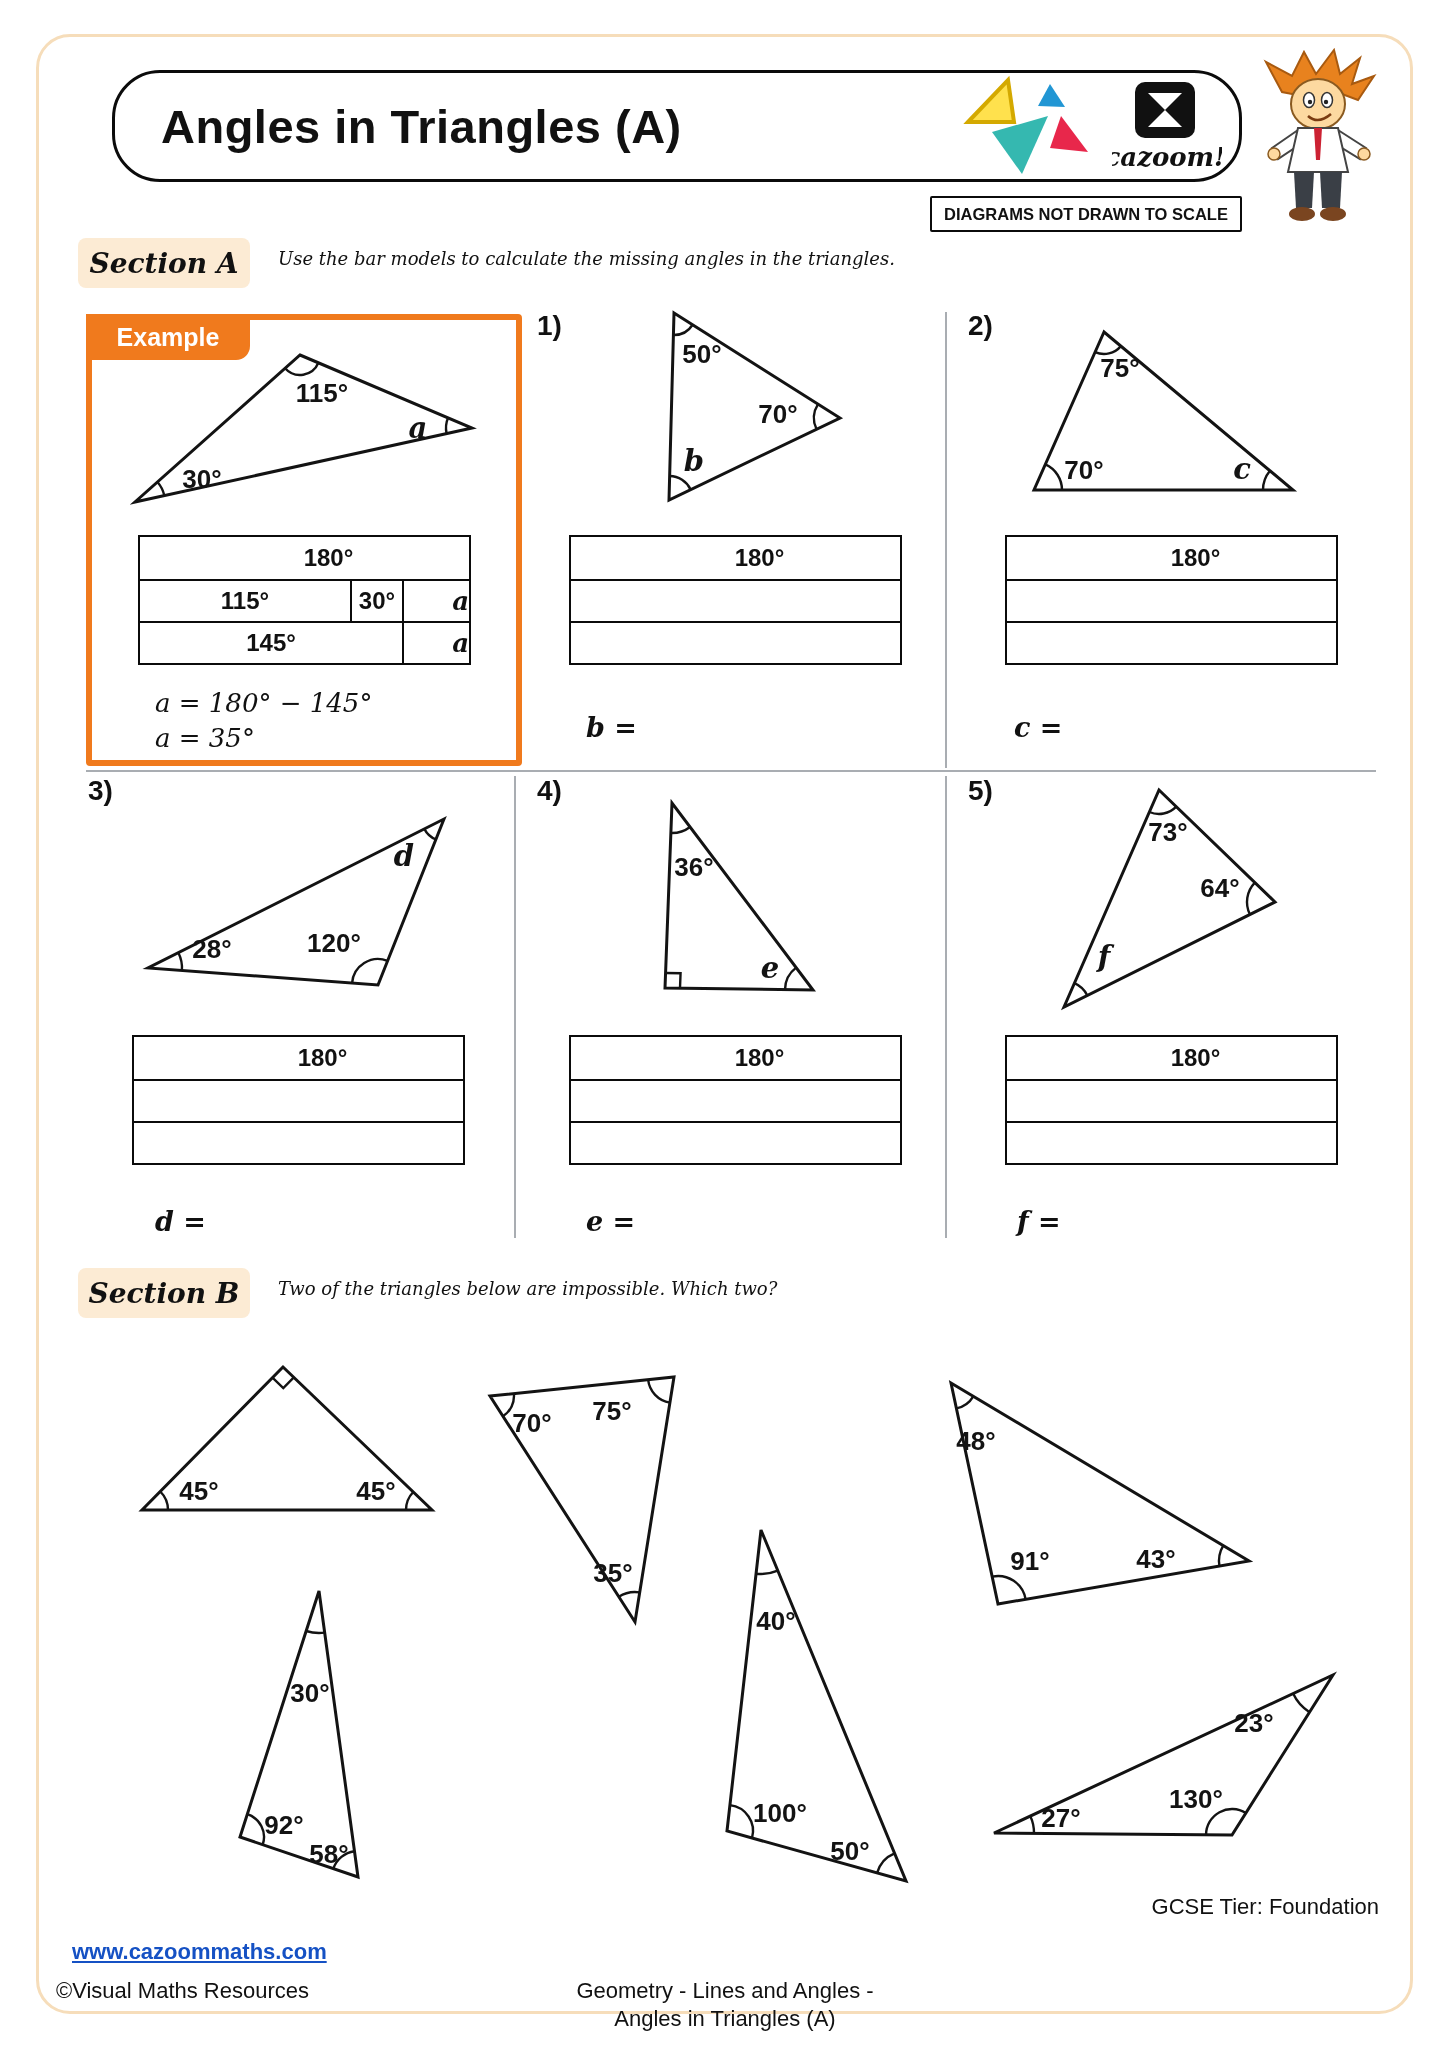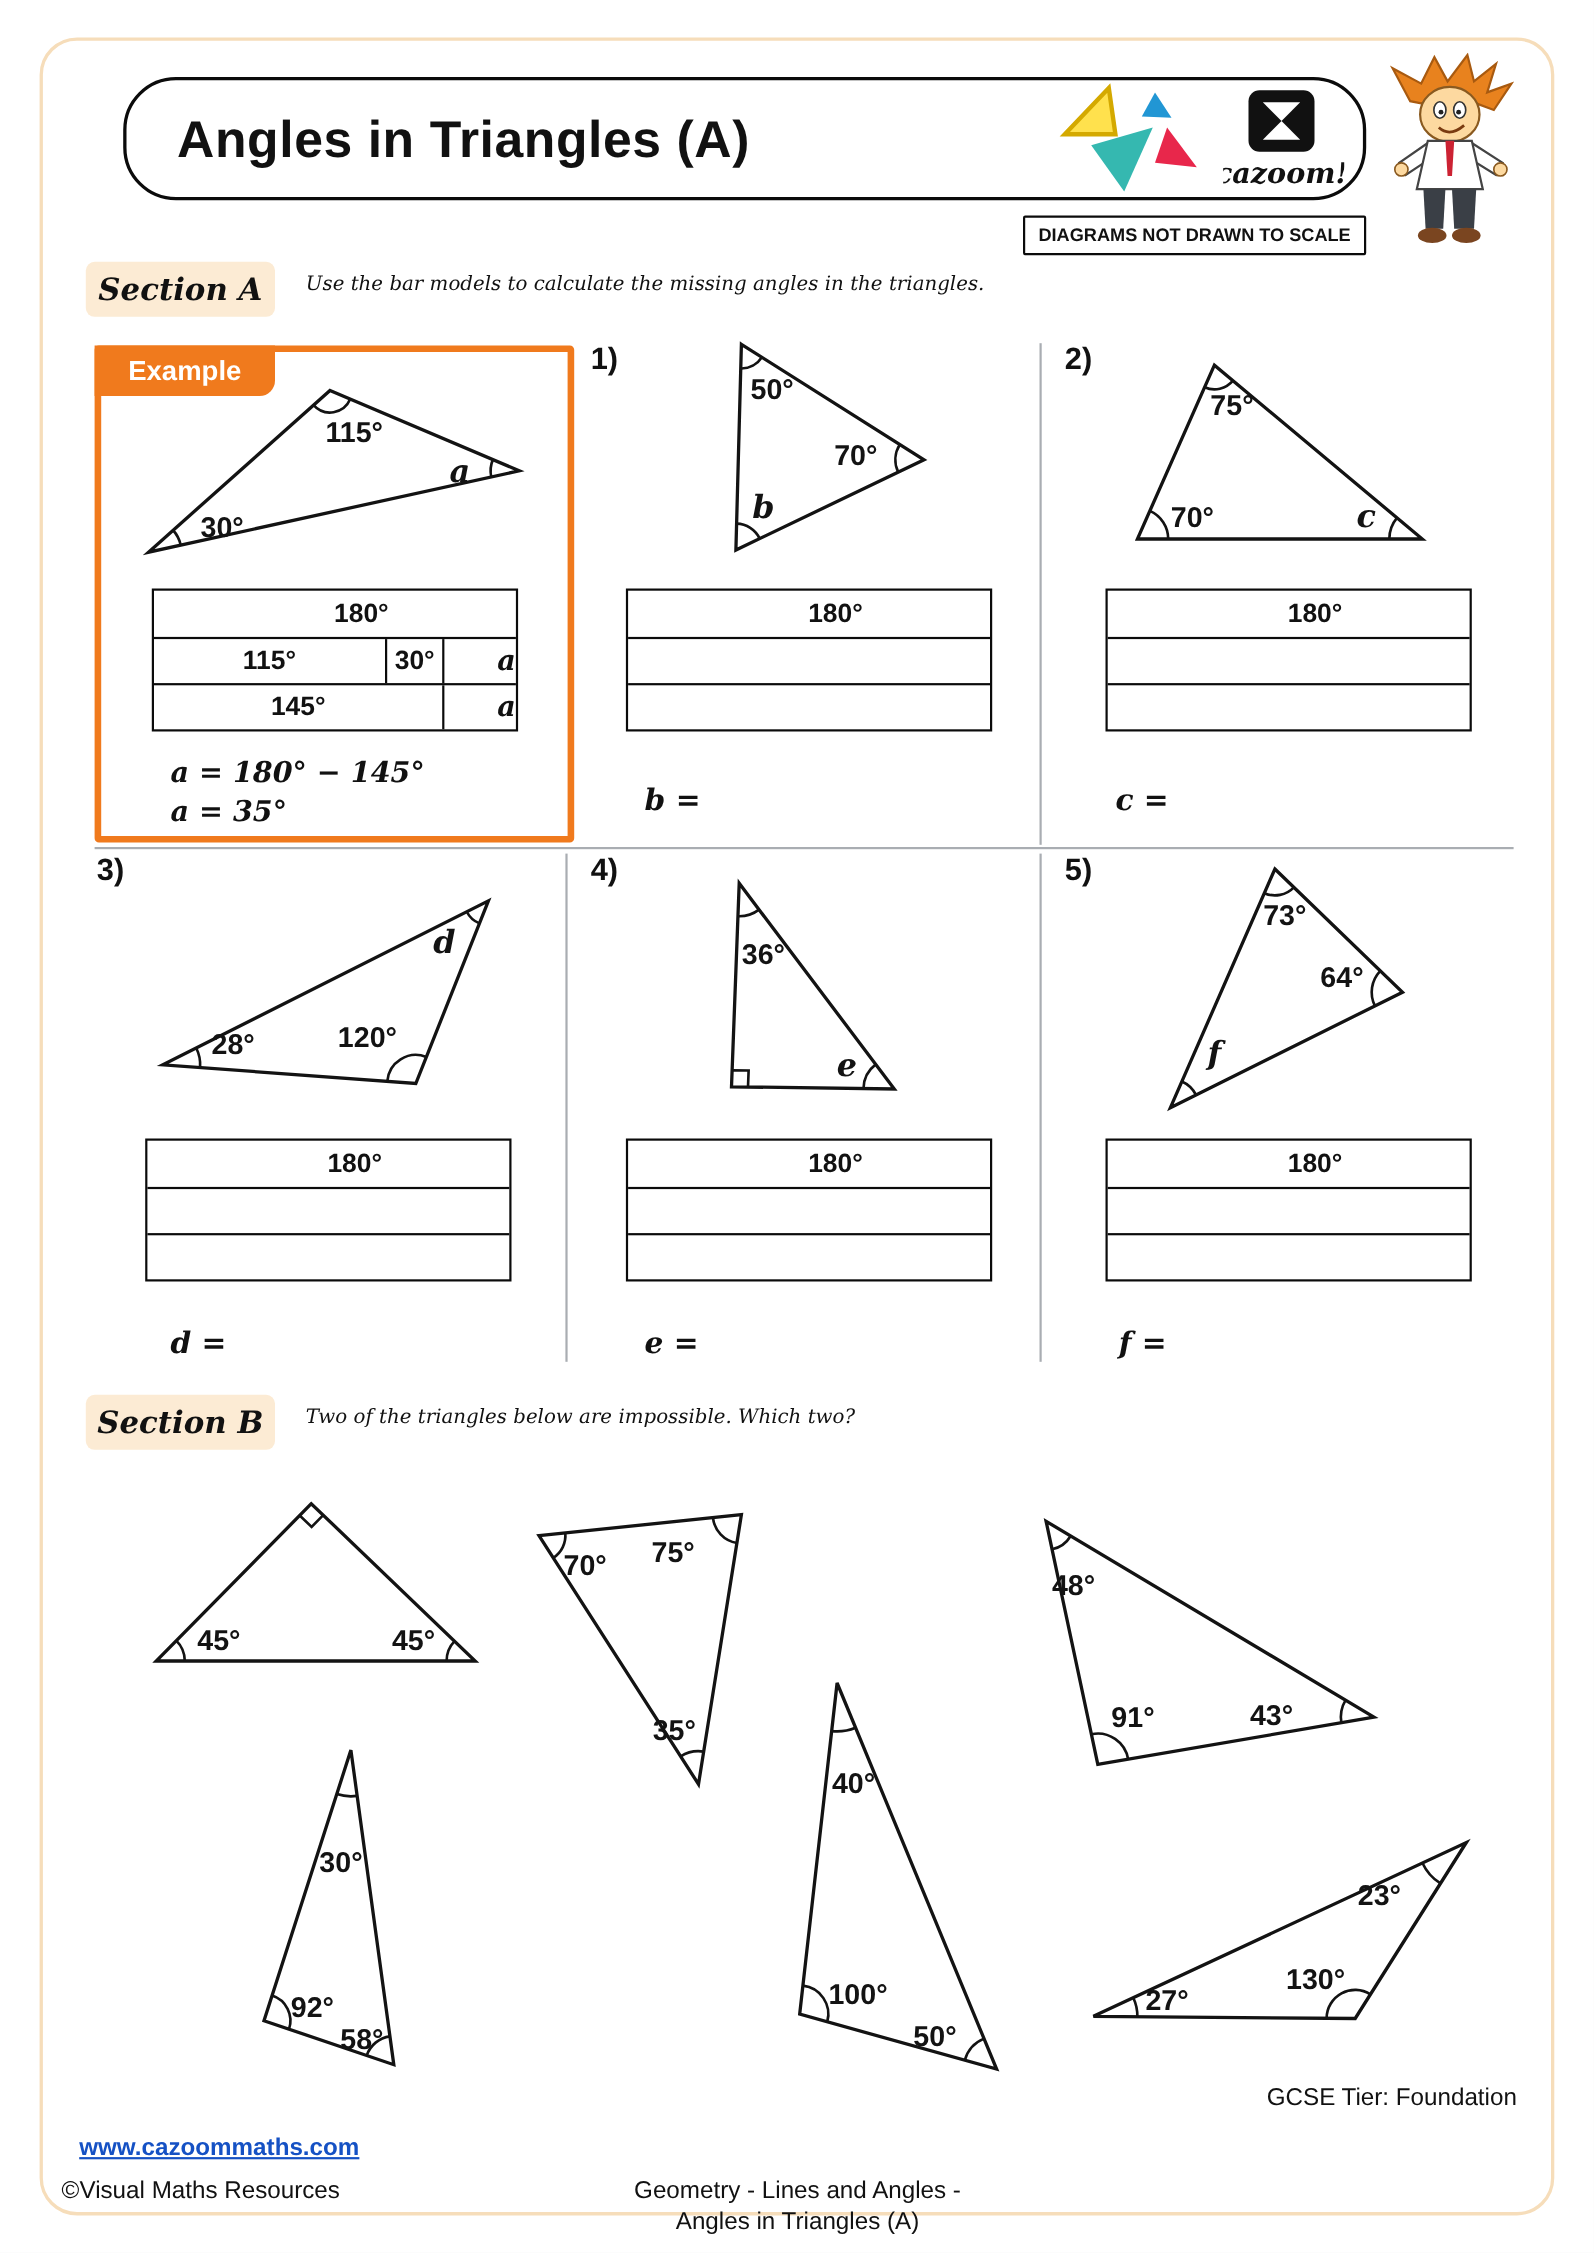--- a/index.html
+++ b/index.html
@@ -16,21 +16,21 @@
   .example-tab{left:86px;top:314px;width:164px;height:46px;background:#f07a1d;color:#fff;font-weight:700;font-size:25px;display:flex;align-items:center;justify-content:center;border-bottom-right-radius:14px;text-align:center;}
   .problem-number{font-size:28px;font-weight:700;}
   .bar{width:333px;border:2.5px solid #0b0b0b;background:#fff;}
   .bar-row{display:flex;height:42px;}
   .bar-row + .bar-row{border-top:2.5px solid #0b0b0b;}
   .bar-cell{display:flex;align-items:center;justify-content:center;font-weight:700;font-size:24px;}
   .bar-cell.bl{border-left:2.5px solid #0b0b0b;}
   .bar-cell.var{font-family:"DejaVu Serif",serif;font-style:italic;font-size:26px;}
   .full{flex:1;padding-left:48px;}
   .answer{font-family:"DejaVu Serif",serif;font-style:italic;font-weight:700;font-size:27px;}
-  .working{font-family:"DejaVu Serif",serif;font-style:italic;font-weight:700;font-size:26px;line-height:35px;}
+  .working{font-family:"DejaVu Serif",serif;font-style:italic;font-weight:400;font-size:26px;line-height:35px;}
   .vline{width:2px;background:#a9adb2;}
   .hline{height:2px;background:#a9adb2;}
   .tri{fill:none;stroke:#131313;stroke-width:3;}
   .arc{fill:none;stroke:#131313;stroke-width:2.4;}
   .slabel{font-family:"Liberation Sans",sans-serif;font-size:26px;font-weight:700;fill:#131313;text-anchor:middle;}
   .svar{font-family:"DejaVu Serif",serif;font-style:italic;font-size:29px;}
   .logo-word{font-family:"DejaVu Serif",serif;font-style:italic;font-weight:700;font-size:26px;fill:#111;text-anchor:middle;}
   .footer-text{font-size:22px;}
   .footer-link{font-size:22px;color:#1551c4;text-decoration:underline;cursor:pointer;}
 </style>

